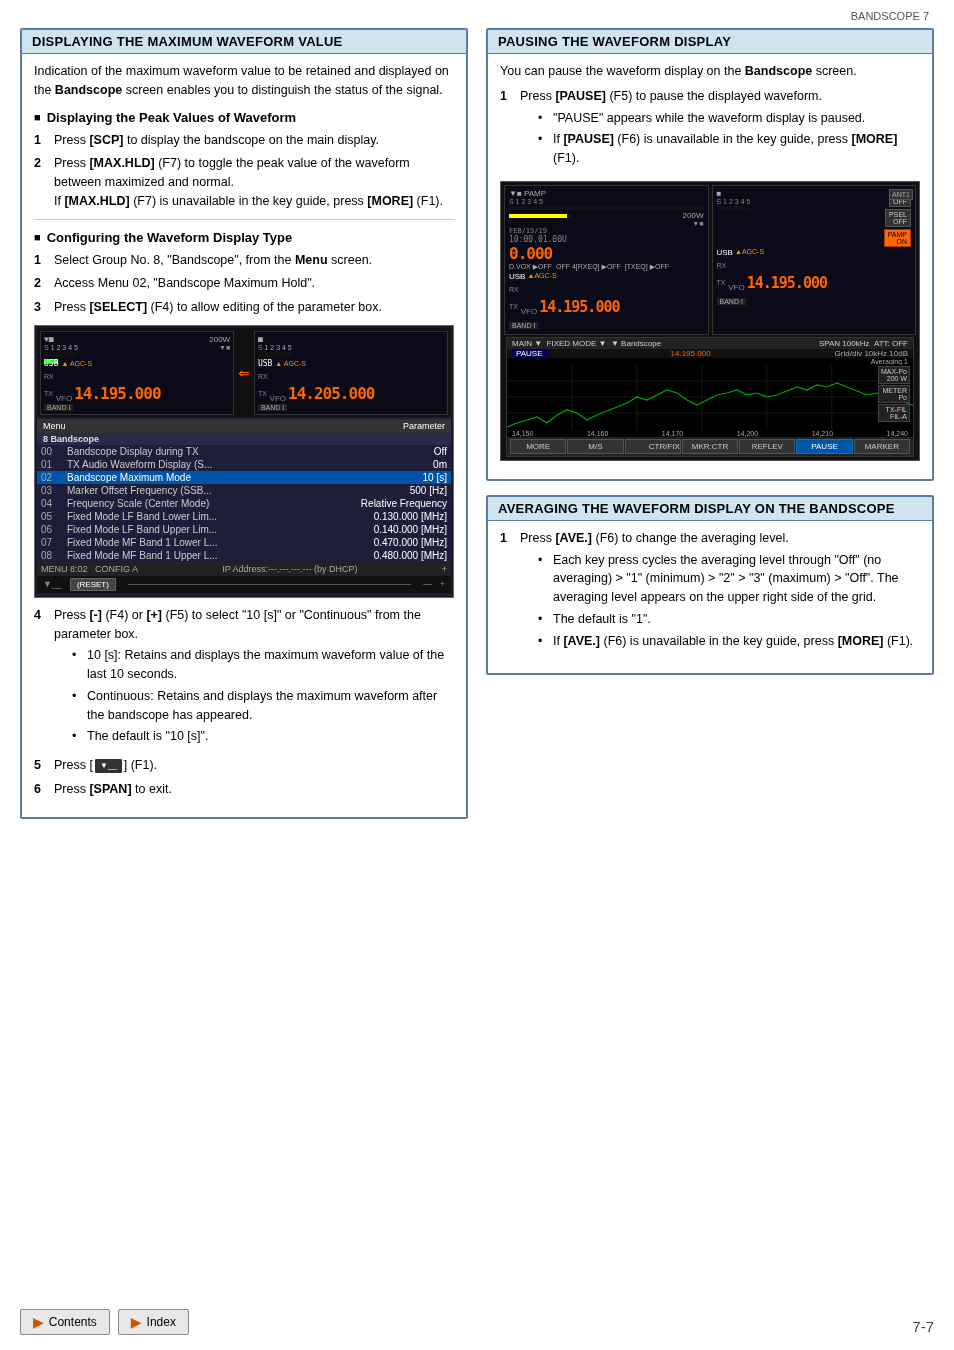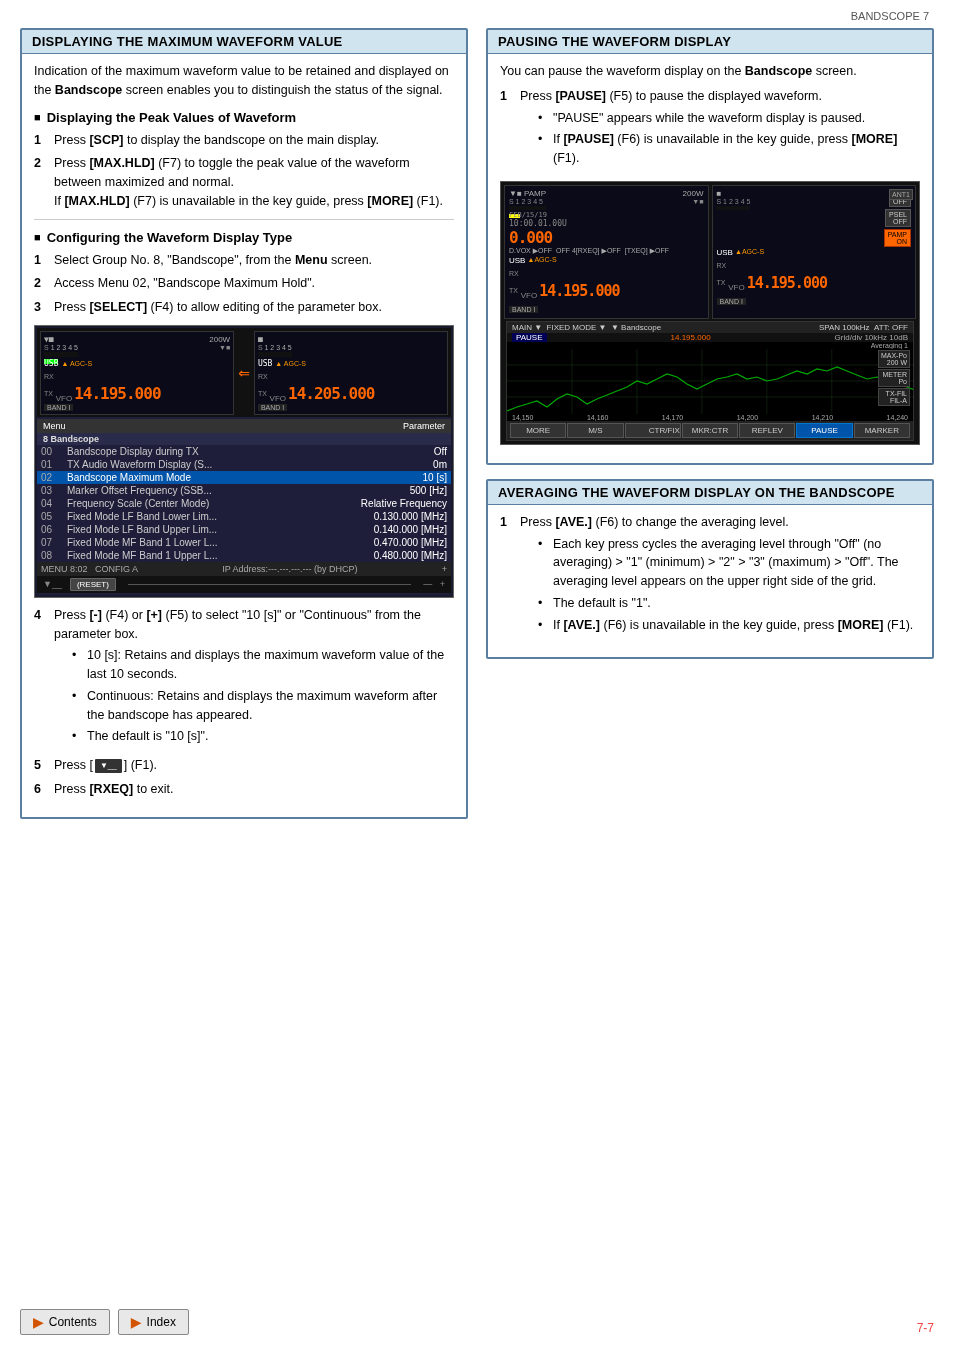--- a/index.html
+++ b/index.html
@@ -380,21 +380,21 @@
                     </li>
                 </ul>
               </span>
             </li>
             <li>
               <span class="num">5</span>
               <span>Press [<span class="inline-icon">▼__</span>] (F1).</span>
             </li>
             <li>
               <span class="num">6</span>
-              <span>Press <b>[RXEQ]</b> to exit.</span>
+              <span>Press <b>[SPAN]</b> to exit.</span>
             </li>
           </ol>
 
         </div>
       </div>
     </div>
 
     <div class="col-right">
 
       <div class="section-box">
@@ -420,21 +420,21 @@
                 </ul>
               </span>
             </li>
           </ol>
 
           <div class="bandscope-outer">
 
             <div style="display:flex; gap:3px; margin-bottom:2px;">
 
               <div style="flex:1; background:#0a0a18; border:1px solid #333; padding:3px 4px;">
-                <div style="display:flex;justify-content:space-between;">
+                <div style="display:flex;justify-content:space-between;flex-direction:column;">
                   <div>
                     <div style="color:#aaa;font-size:8px;">▼■&nbsp;PAMP</div>
                     <div style="color:#888;font-size:7px;">S 1 2 3 4 5</div>
                     <div style="background:#111;height:4px;margin:1px 0;"><span style="display:inline-block;background:#ff0;height:4px;width:30%;"></span></div>
                   </div>
                   <div style="text-align:right;">
                     <div style="color:#aaa;font-size:8px;">200W</div>
                     <div style="color:#888;font-size:7px;">▼■</div>
                   </div>
                 </div>
@@ -581,15 +581,15 @@
     <button class="footer-btn">
       <span class="footer-btn-arrow">▶</span>
       <span>Contents</span>
     </button>
     <button class="footer-btn">
       <span class="footer-btn-arrow">▶</span>
       <span>Index</span>
     </button>
   </div>
 
-  <div style="position:absolute;bottom:15px;right:20px;font-size:12px;color:#ef4444;">7-7</div>
+  <div style="position:absolute;bottom:15px;right:20px;font-size:15px;color:#404040;">7-7</div>
 
 </div>
 
 </body></html>

